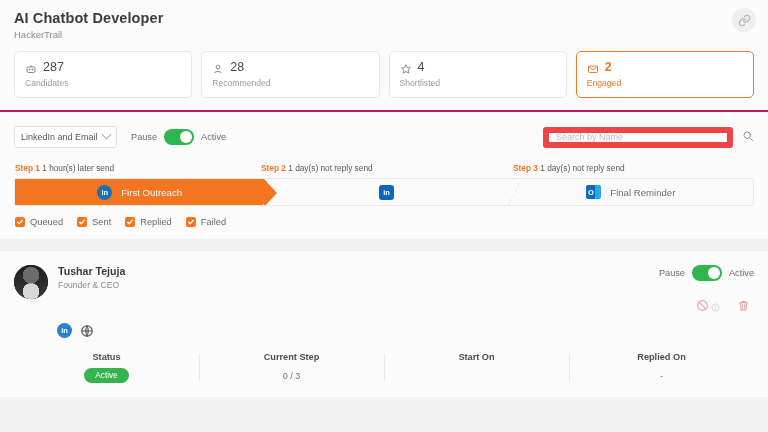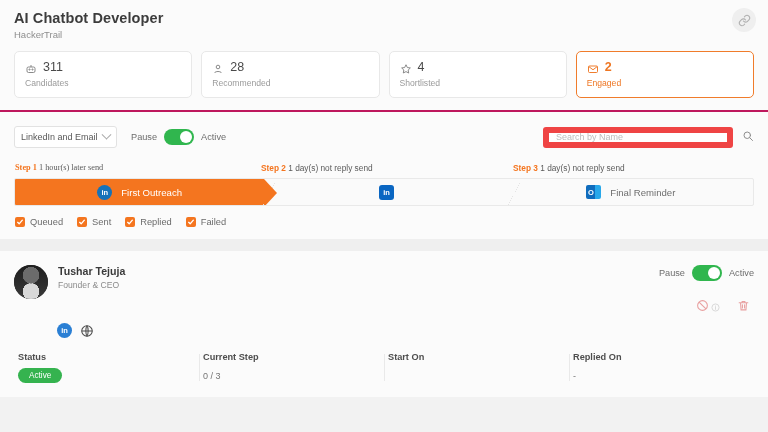--- a/index.html
+++ b/index.html
@@ -140,21 +140,21 @@
   .soc.li { background: #2a7fd4; font-size: 7.5px; color:#fff; font-weight:bold; }
 
   .cand-right { margin-left: auto; text-align: right; }
   .cand-toggle-row { display: flex; align-items: center; justify-content: flex-end; }
   .cand-actions { display: flex; align-items: center; justify-content: flex-end;
                   gap: 17px; margin-top: 17px; padding-right: 4px; }
   .act { display:flex; align-items:center; gap:2px; }
 
   
   .cand-stats { display: flex; margin-top: 14px; padding-bottom: 14px; }
-  .cstat { flex: 1 1 0; position: relative; padding: 0 4px; }
+  .cstat { flex: 1 1 0; text-align: center; position: relative; padding: 0 4px; }
   .cstat + .cstat::before {
     content:""; position:absolute; left:0; top:2px; bottom:2px; width:1px; background:#e9e9e9;
   }
   .cstat-h { font-size: 9.2px; font-weight: bold; color: #4e4e4e; }
   .cstat-v { font-size: 9px; color: #757575; margin-top: 9px; }
   .pill { display:inline-block; background:#35b34f; color:#fff; font-size:8.2px;
           border-radius:9px; padding: 3px 11px; margin-top: 6px; }
 </style>
 </head>
 <body>
@@ -179,21 +179,21 @@
       <div class="stat">
         <div class="stat-top">
           <span class="stat-ico">
             <svg width="12" height="12" viewBox="0 0 24 24" fill="none" stroke="#7d7d7d" stroke-width="1.8">
               <rect x="4" y="8" width="16" height="11" rx="3"></rect>
                 <path d="M12 4v4"></path>
                 <circle cx="9" cy="13" r="1.2"></circle>
                 <circle cx="15" cy="13" r="1.2"></circle>
             </svg>
           </span>
-          <span class="stat-num">311</span>
+          <span class="stat-num">287</span>
         </div>
         <div class="stat-label">Candidates</div>
       </div>
 
       <div class="stat">
         <div class="stat-top">
           <span class="stat-ico">
             <svg width="12" height="12" viewBox="0 0 24 24" fill="none" stroke="#7d7d7d" stroke-width="1.8">
               <circle cx="12" cy="8" r="3.6"></circle>
                 <path d="M5 20c1.5-4 12.5-4 14 0"></path>
@@ -250,21 +250,21 @@
         <span class="search-ico">
           <svg width="12" height="12" viewBox="0 0 24 24" fill="none" stroke="#8d8d8d" stroke-width="2" stroke-linecap="round">
             <circle cx="10.5" cy="10.5" r="6.5"></circle>
               <path d="M15.5 15.5L21 21"></path>
           </svg>
         </span>
       </div>
     </div>
 
     <div class="steps-labels">
-      <div class="step-lbl" style="left:1px;font-family:Liberation Serif, serif;">
+      <div class="step-lbl" style="left:1px;">
         <b>Step 1</b>
         <span>1 hour(s) later send</span>
       </div>
       <div class="step-lbl" style="left:247px;">
         <b>Step 2</b>
         <span>1 day(s) not reply send</span>
       </div>
       <div class="step-lbl" style="left:499px;">
         <b>Step 3</b>
         <span>1 day(s) not reply send</span>

